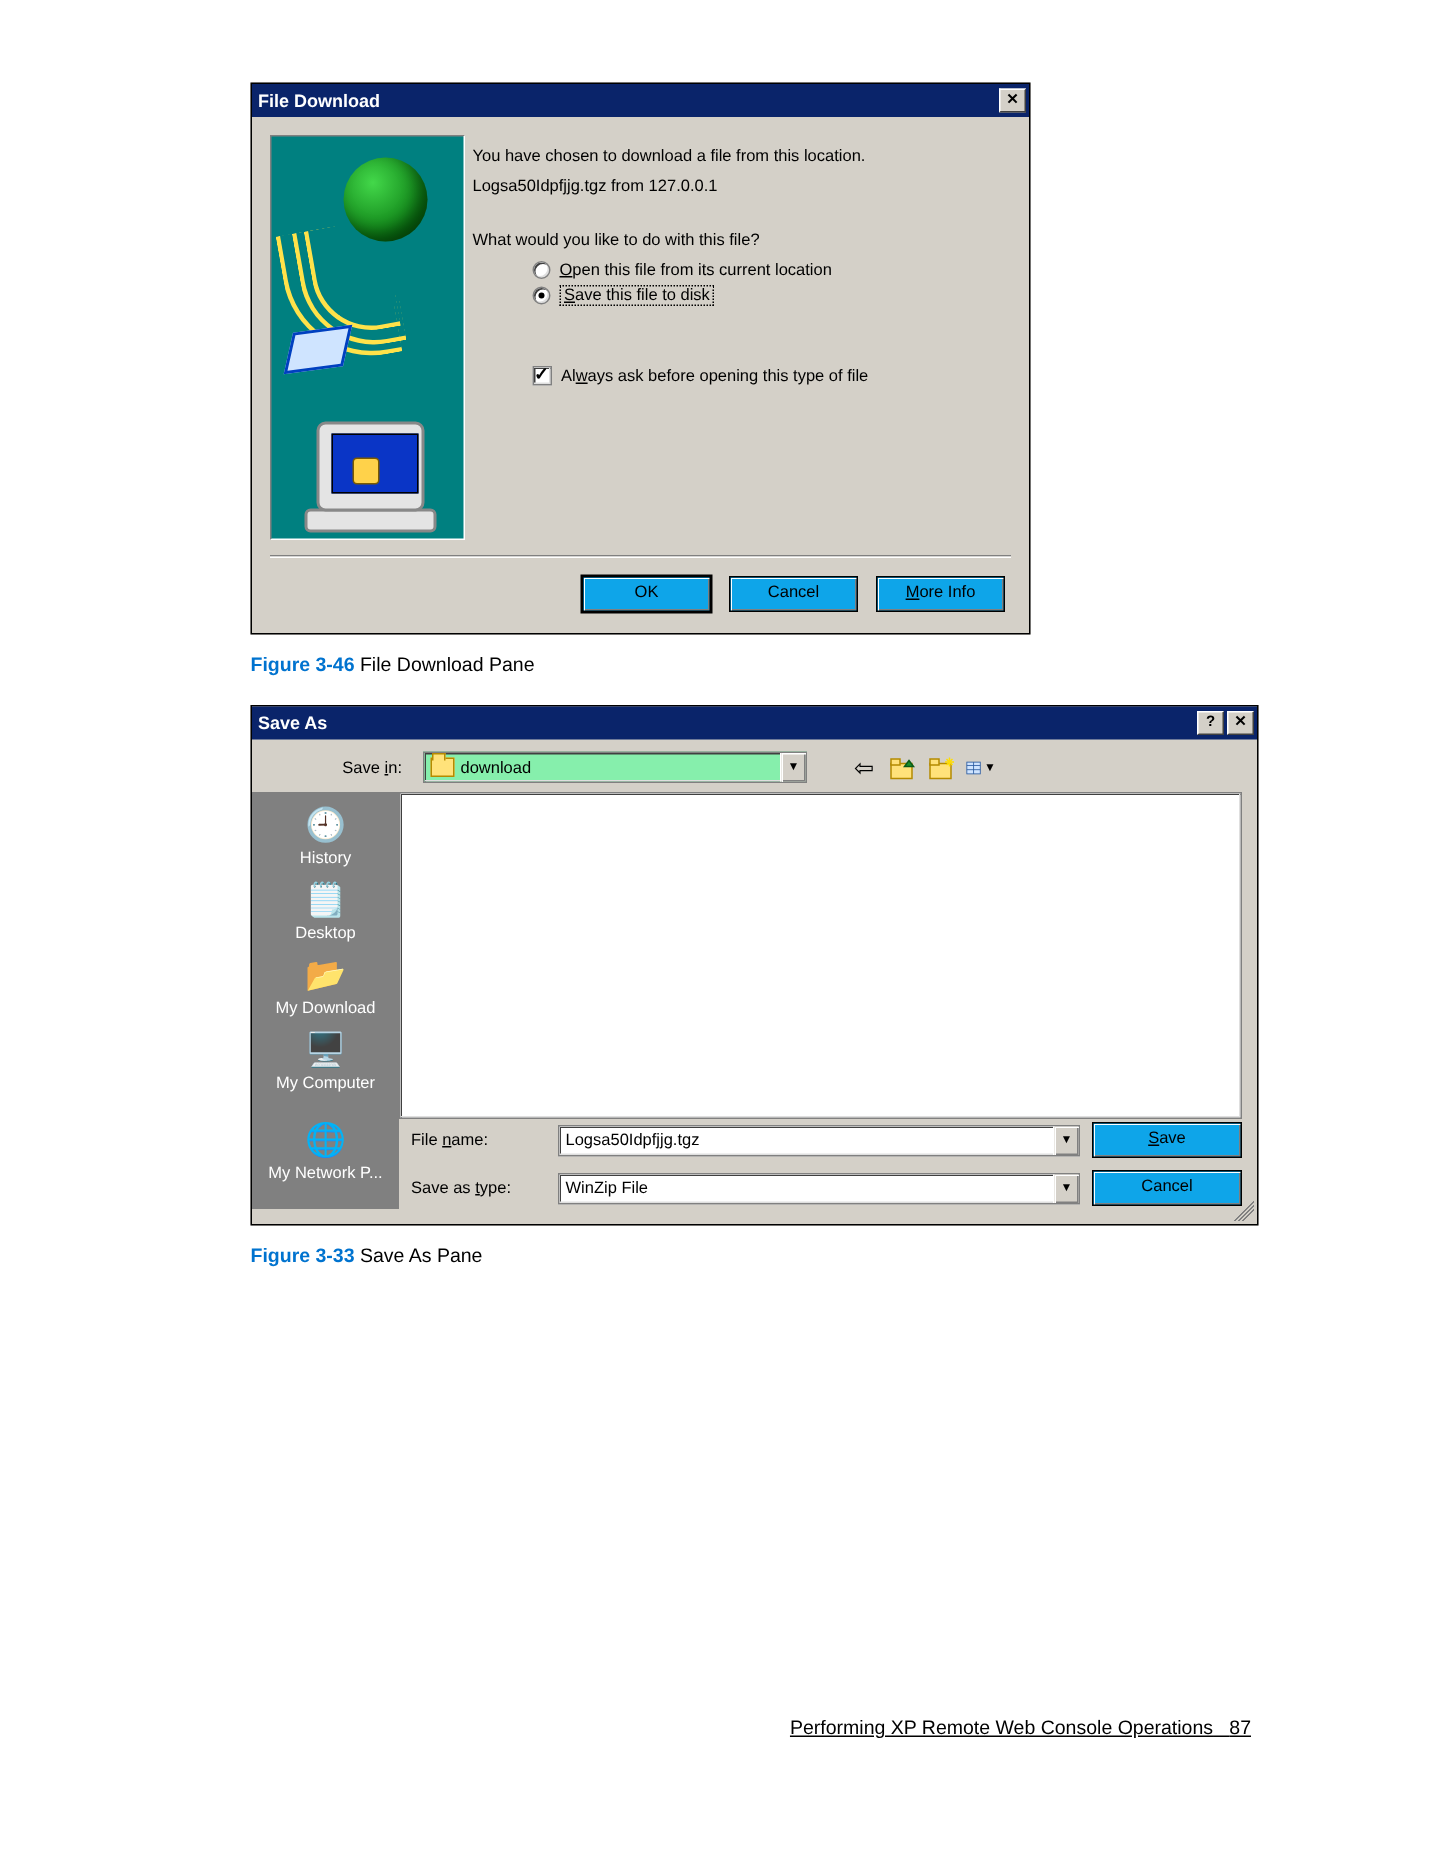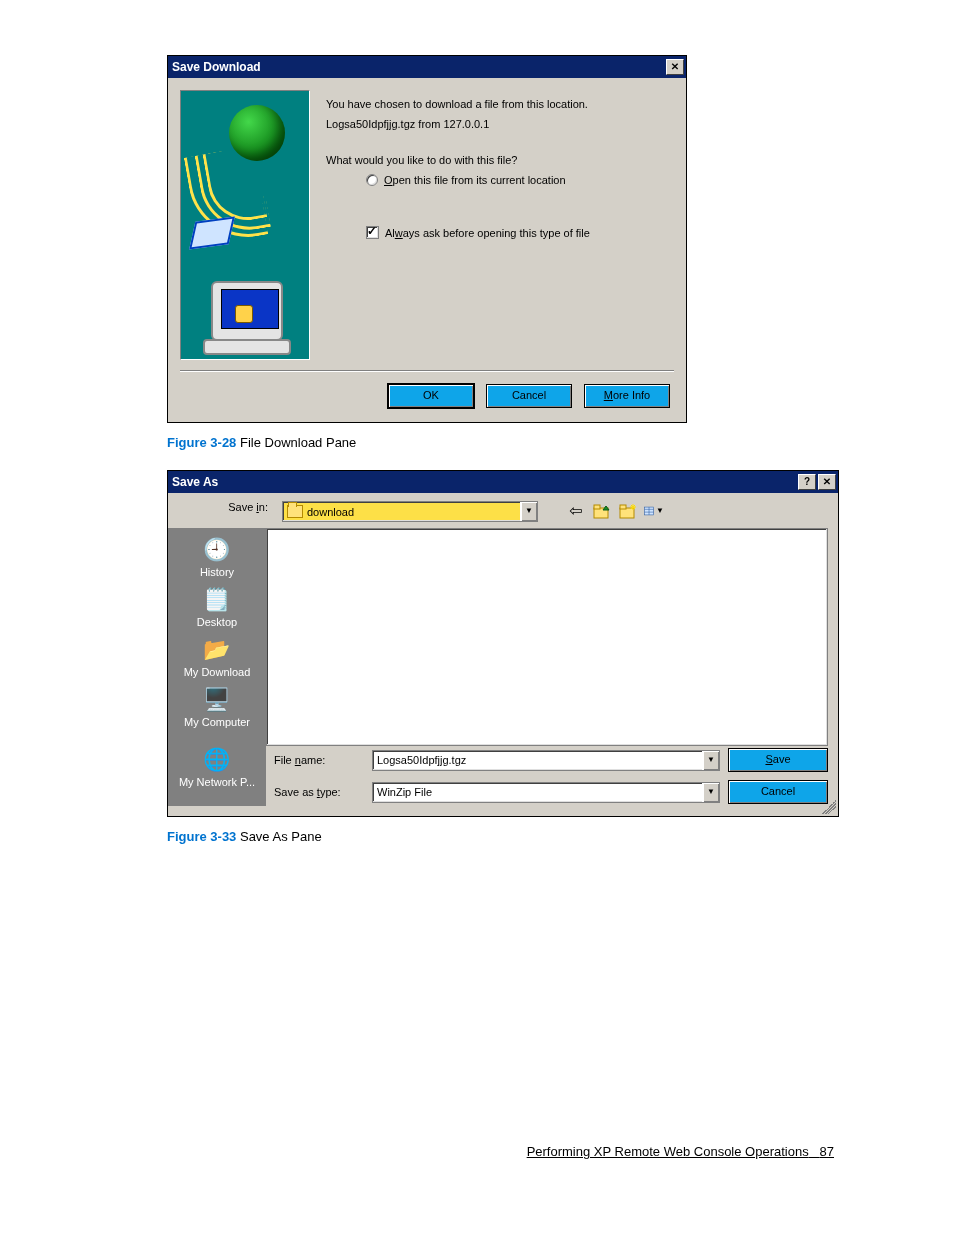--- a/index.html
+++ b/index.html
@@ -44,21 +44,21 @@
     color: #000;
     font-family: "Marlett", sans-serif;
     font-size: 10px;
     line-height: 14px;
     text-align: center;
     font-weight: bold;
   }
   .dlg1-body {
     display: flex;
     padding: 12px 12px 6px 12px;
-    gap: 16px;
+    gap: 5px;
   }
   .dlg1-img {
     width: 130px;
     height: 270px;
     background: #008080;
     border: 1px solid #808080;
     border-right-color: #fff;
     border-bottom-color: #fff;
     position: relative;
     overflow: hidden;
@@ -189,29 +189,29 @@
 
   
   .dlg2 {
     width: 672px;
     margin-left: 167px;
     border: 1px solid #000;
     background: #d4d0c8;
     position: relative;
   }
   .dlg2-toolbar {
-    display: flex; align-items: flex-start;
+    display: flex; align-items: center;
     padding: 8px 10px 6px 10px;
     gap: 8px;
   }
   .lbl { min-width: 96px; text-align: right; padding-right: 6px; }
   .combo {
     flex: 1;
     height: 21px;
-    background: #fde047;
+    background: #86efac;
     border: 1px solid #808080;
     box-shadow: inset -1px -1px 0 #dfdfdf, inset 1px 1px 0 #404040;
     display: flex; align-items: center; justify-content: space-between;
     padding: 0 0 0 4px;
   }
   .combo .folder-icon {
     width: 16px; height: 13px;
     background: #ffe27a;
     border: 1px solid #b48a00;
     position: relative; margin-right: 4px;
@@ -296,21 +296,21 @@
     text-decoration: underline;
   }
 </style>
 </head>
 <body>
 
 <div class="page">
 
   <div class="dlg">
     <div class="titlebar">
-      <span>Save Download</span>
+      <span>File Download</span>
       <div class="titlebar-btns">
         <div class="tb-btn">✕</div>
       </div>
     </div>
     <div class="dlg1-body">
       <div class="dlg1-img">
         <div class="globe"></div>
         <div class="lines"></div>
         <div class="doc"></div>
         <div class="monitor-base"></div>
@@ -319,37 +319,41 @@
       </div>
       <div class="dlg1-right">
         <p>You have chosen to download a file from this location.</p>
         <p>Logsa50Idpfjjg.tgz from 127.0.0.1</p>
         <p style="margin-top:24px">What would you like to do with this file?</p>
 
         <div class="radio-row">
           <div class="radio"></div>
           <span><span class="ul">O</span><span>pen this file from its current location</span></span>
         </div>
+        <div class="radio-row">
+          <div class="radio checked"></div>
+          <span class="focus-rect"><span class="ul">S</span><span>ave this file to disk</span></span>
+        </div>
 
         <div class="check-row" style="margin-top:40px">
           <div class="checkbox checked"></div>
           <span><span>Al</span><span class="ul">w</span><span>ays ask before opening this type of file</span></span>
         </div>
       </div>
     </div>
     <div class="dlg-sep"></div>
     <div class="dlg1-buttons">
       <div class="win-btn default">OK</div>
       <div class="win-btn">Cancel</div>
       <div class="win-btn"><span class="ul">M</span><span>ore Info</span></div>
     </div>
   </div>
 
   <div class="caption">
-    <span class="fig-label">Figure 3-28</span><span> File Download Pane</span>
+    <span class="fig-label">Figure 3-46</span><span> File Download Pane</span>
   </div>
 
   <div class="dlg2">
     <div class="titlebar">
       <span>Save As</span>
       <div class="titlebar-btns">
         <div class="tb-btn" style="font-weight:bold">?</div>
         <div class="tb-btn">✕</div>
       </div>
     </div>

